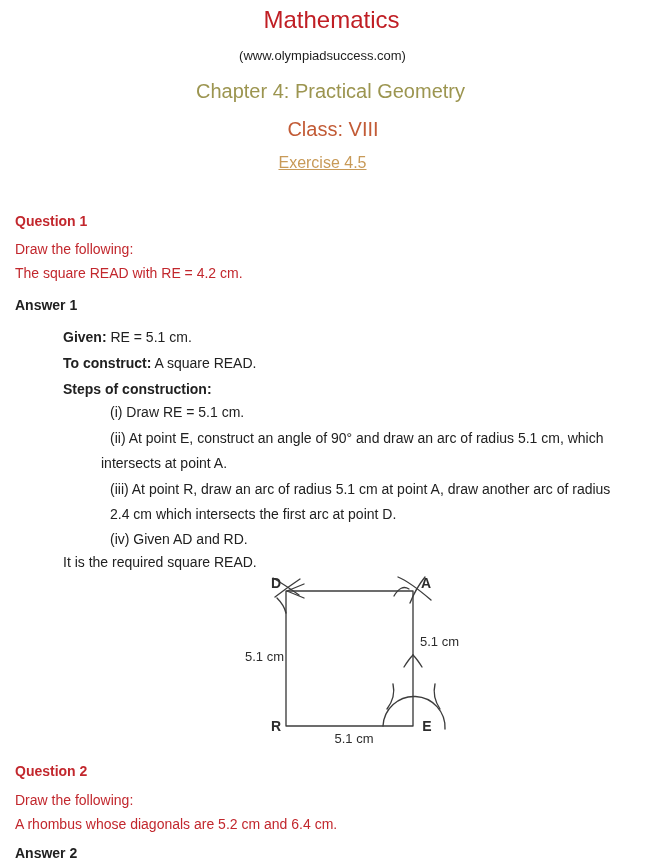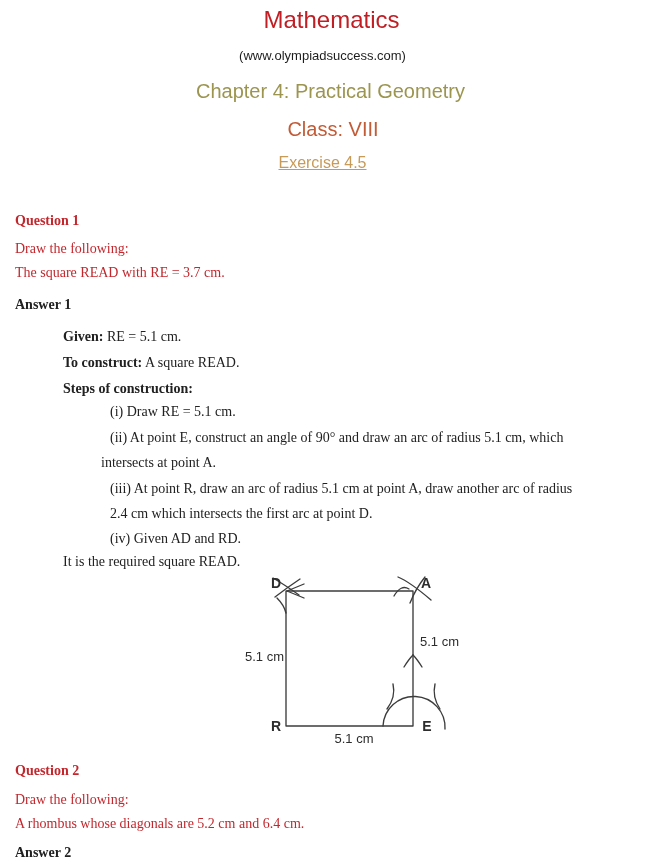--- a/index.html
+++ b/index.html
@@ -18,21 +18,21 @@
     color:var(--body-ink);
     position:relative;overflow:hidden;
   }
   .abs{position:absolute;white-space:nowrap;line-height:1.15;}
   .center{left:0;right:0;text-align:center;}
   .doc-title{font-size:24px;color:var(--title-red);padding-left:18px;}
   .site{font-size:13px;color:#1d1d1d;}
   .chapter{font-size:20px;color:var(--chapter-olive);padding-left:16px;}
   .klass{font-size:20px;color:var(--class-terracotta);margin-left:21px;}
   .exercise{font-size:16px;color:var(--exercise-gold);text-decoration:underline;}
-  .line{font-size:14px;font-family:Liberation Serif, serif;}
+  .line{font-size:14px;}
   .red{color:var(--question-red);}
   .bold{font-weight:bold;}
   svg.figure{position:absolute;left:238px;top:570px;}
   svg.figure path, svg.figure polyline{
     fill:none;stroke:var(--figure-ink);stroke-width:1.35;
     stroke-linecap:round;stroke-linejoin:round;
   }
   svg.figure text{
     fill:#2d2d2d;font-family:"Liberation Sans", sans-serif;
   }
@@ -43,21 +43,21 @@
 <body>
 
 <div class="abs center doc-title" style="top:6px">Mathematics</div>
 <div class="abs center site" style="top:49px">(www.olympiadsuccess.com)</div>
 <div class="abs center chapter" style="top:80px">Chapter 4: Practical Geometry</div>
 <div class="abs center klass" style="top:118px">Class: VIII</div>
 <div class="abs center exercise" style="top:154px">Exercise 4.5</div>
 
 <div class="abs line red bold" style="top:213px;left:15px">Question 1</div>
 <div class="abs line red" style="top:241px;left:15px">Draw the following:</div>
-<div class="abs line red" style="top:265px;left:15px">The square READ with RE = 3.7 cm.</div>
+<div class="abs line red" style="top:265px;left:15px">The square READ with RE = 4.2 cm.</div>
 
 <div class="abs line bold" style="top:297px;left:15px">Answer 1</div>
 
 <div class="abs line" style="top:329px;left:63px">
   <span class="bold">Given:</span><span> RE = 5.1 cm.</span>
 </div>
 <div class="abs line" style="top:355px;left:63px">
   <span class="bold">To construct:</span><span> A square READ.</span>
 </div>
 <div class="abs line bold" style="top:381px;left:63px">Steps of construction:</div>

